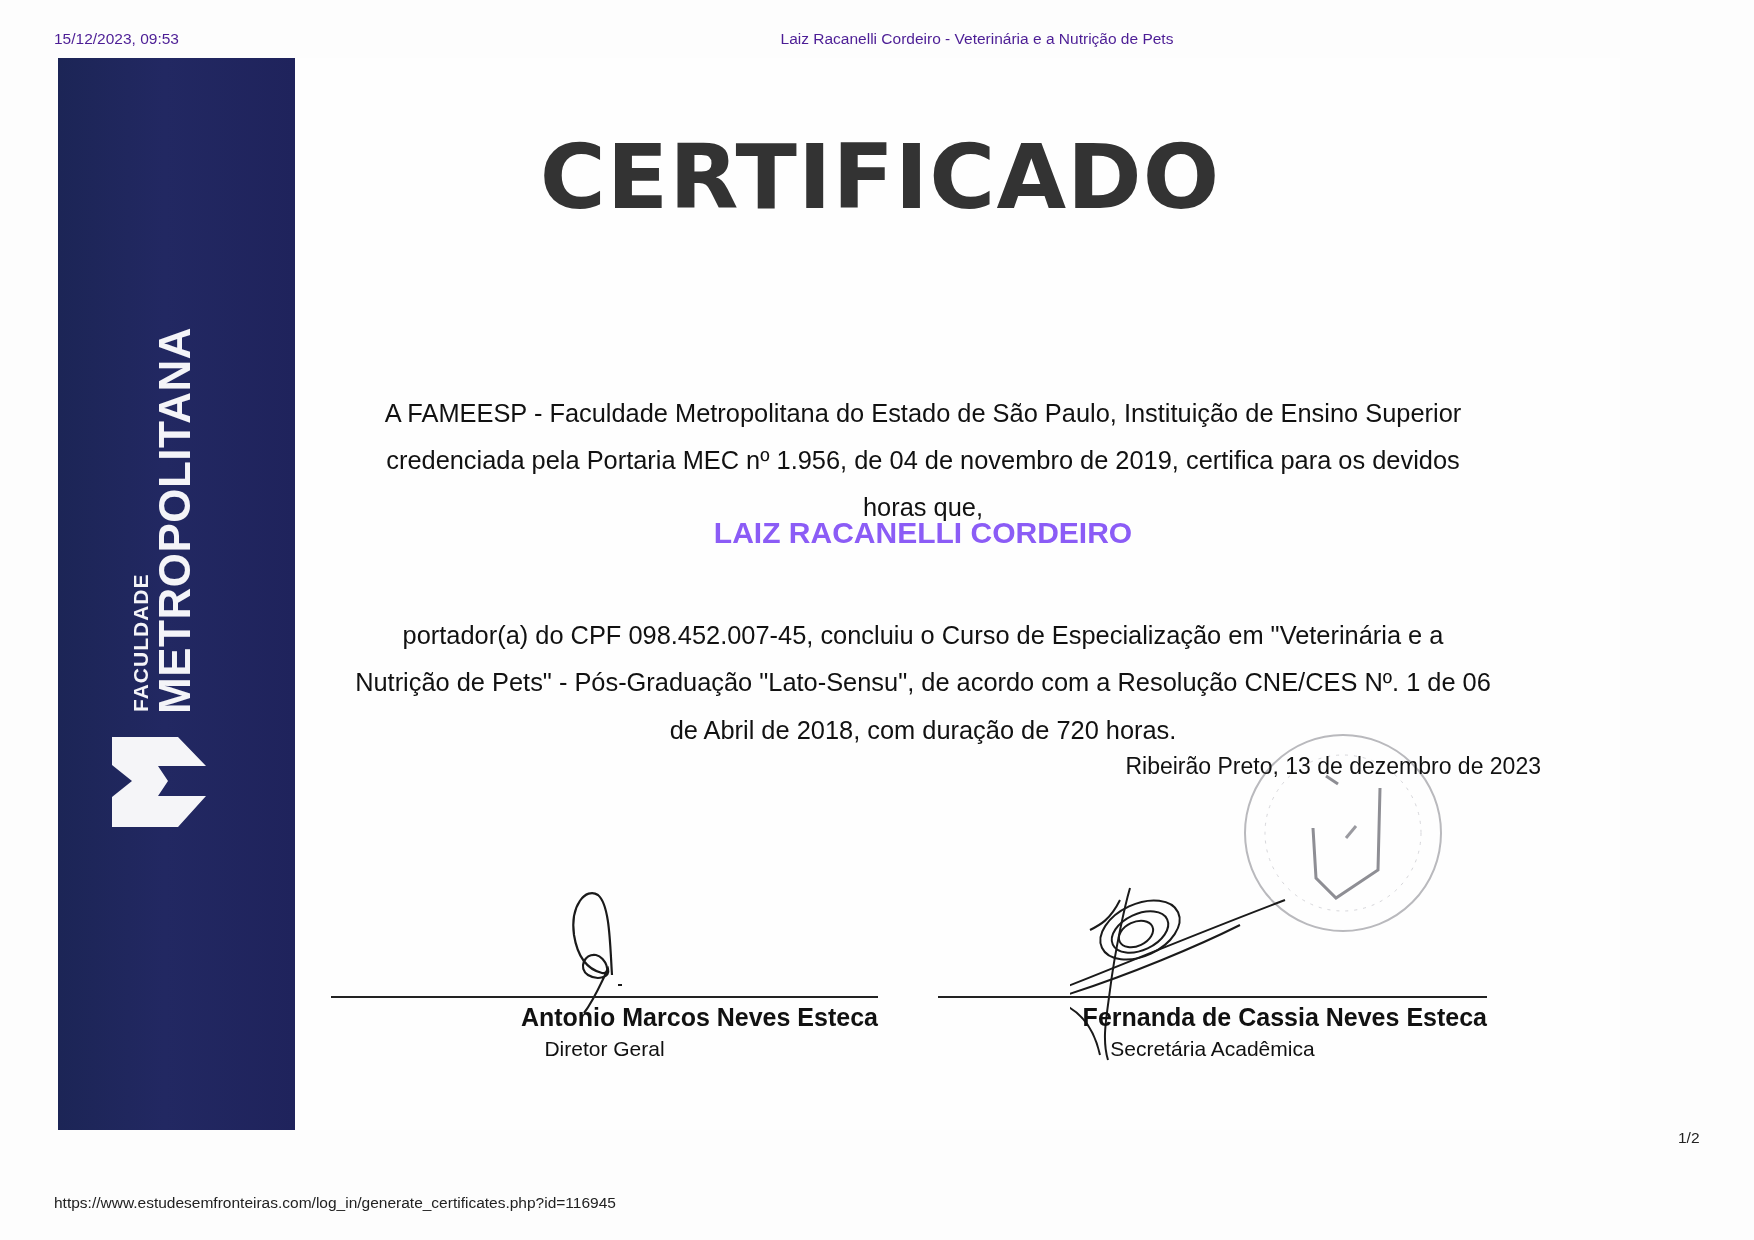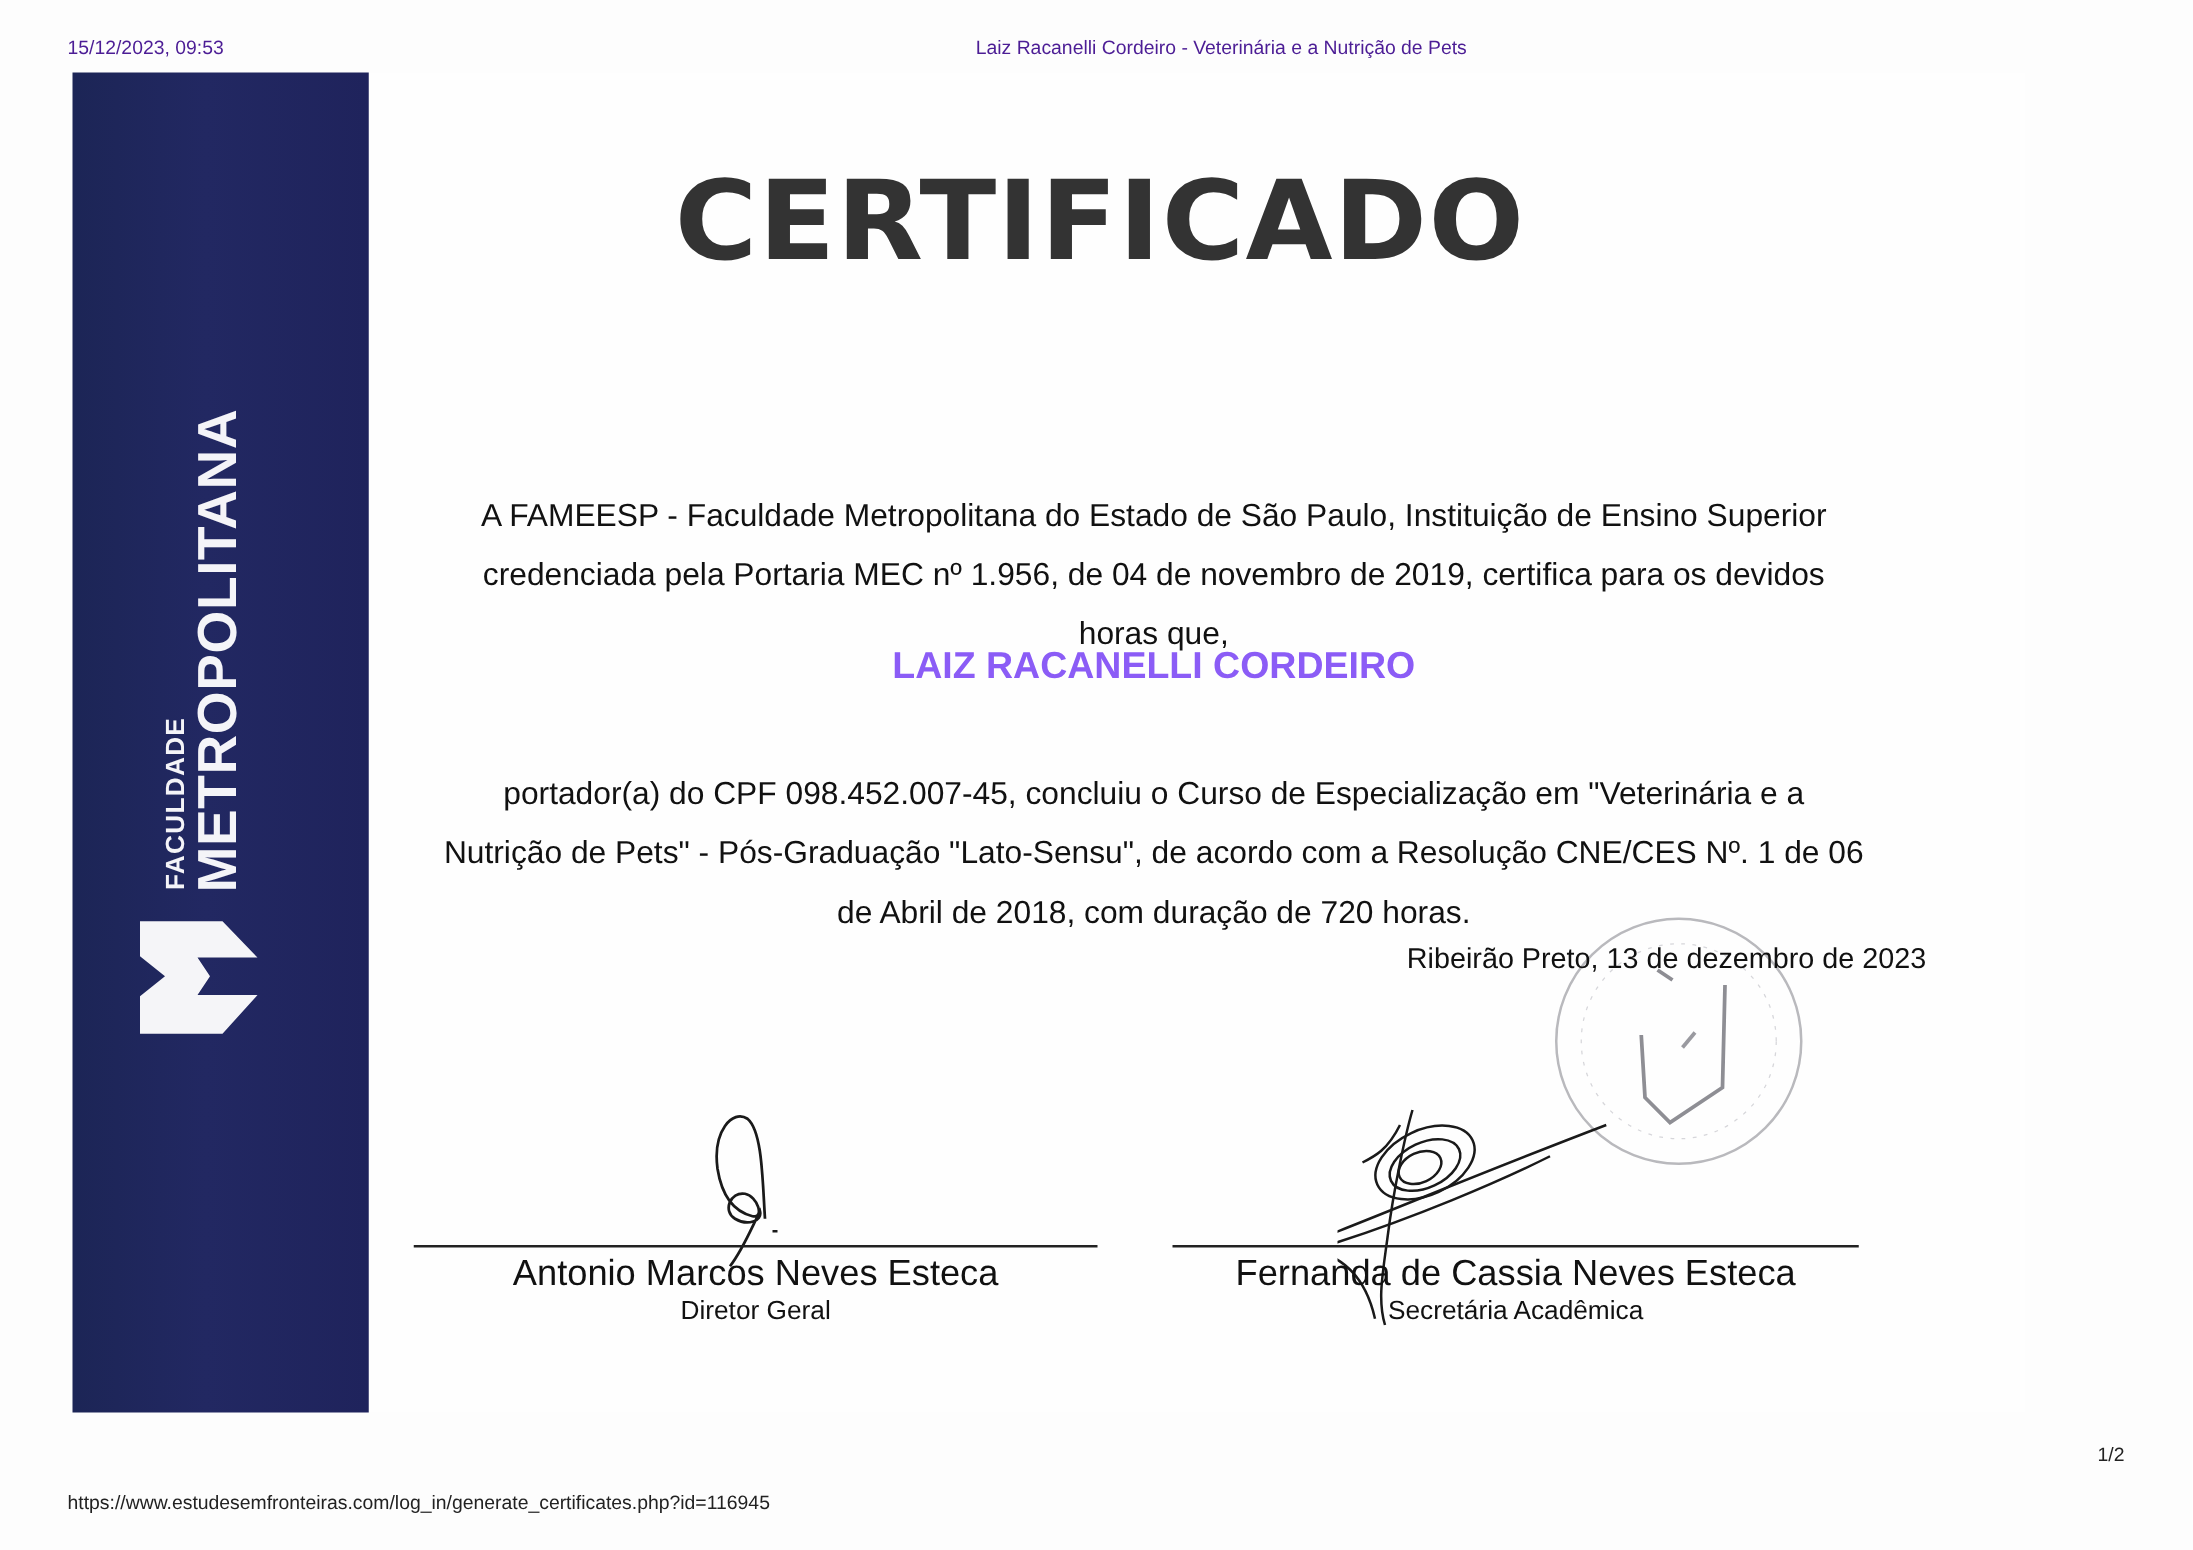--- a/index.html
+++ b/index.html
@@ -12,21 +12,21 @@
              background:linear-gradient(90deg,#1c2556 0%,#222862 45%,#1f235c 100%); }
   .rot { transform:rotate(-90deg); transform-origin:left top; white-space:nowrap; color:#f4f4f8; }
   #brand-small { left:129px; top:712px; font-size:21px; font-weight:bold; letter-spacing:1px; }
   #brand-big { left:150px; top:714px; font-size:44px; font-weight:bold; letter-spacing:0.5px; }
   #title { left:0; width:1850px; top:125px; text-align:center; font-size:90px; font-weight:900;
            color:#333; letter-spacing:1px; font-family:"DejaVu Sans", sans-serif; transform:scaleY(0.98); }
   .line { left:300px; width:1246px; text-align:center; white-space:nowrap; font-size:25.4px; color:#111;margin-top:36px; }
   #name { left:300px; width:1246px; text-align:center; top:516px; font-size:30px; font-weight:bold; color:#8b5cf6; white-space:nowrap; }
   #place-date { left:1000px; width:541px; text-align:right; top:753px; font-size:23px; white-space:nowrap; }
   .sigline { height:2px; background:#222; top:996px; }
-  .signame { text-align:center; font-size:29px; white-space:nowrap; }
+  .signame { text-align:right; font-size:25px; white-space:nowrap;font-weight:bold; }
   .sigrole { text-align:center; font-size:21px; white-space:nowrap; }
   .footer { font-size:15.5px; color:#222; white-space:nowrap; }
 </style>
 </head>
 <body>
 
 <div class="abs hdr" style="left:54px; top:30px;">15/12/2023, 09:53</div>
 <div class="abs hdr" style="left:0; width:1954px; top:30px; text-align:center;">Laiz Racanelli Cordeiro - Veterinária e a Nutrição de Pets</div>
 
 <div id="page" class="abs"></div>
@@ -76,13 +76,13 @@
   <ellipse cx="66" cy="54" rx="18" ry="12" transform="rotate(-25 66 54)" fill="none" stroke="#1a1a1a" stroke-width="2"></ellipse>
   <path d="M-30,117 C40,90 110,60 215,20" fill="none" stroke="#1a1a1a" stroke-width="2"></path>
   <path d="M-10,117 C60,95 130,65 170,45" fill="none" stroke="#1a1a1a" stroke-width="2"></path>
   <path d="M-40,118 C-10,118 20,130 30,175" fill="none" stroke="#1a1a1a" stroke-width="2"></path>
 </svg>
 <div class="abs sigline" style="left:938px; width:549px;"></div>
 <div class="abs signame" style="left:938px; width:549px; top:1003px;">Fernanda de Cassia Neves Esteca</div>
 <div class="abs sigrole" style="left:938px; width:549px; top:1037px;">Secretária Acadêmica</div>
 
 <div class="abs footer" style="left:54px; top:1194px;">https://www.estudesemfronteiras.com/log_in/generate_certificates.php?id=116945</div>
-<div class="abs footer" style="left:1678px; top:1156px;">1/2</div>
+<div class="abs footer" style="left:1678px; top:1129px;">1/2</div>
 
 </body></html>

